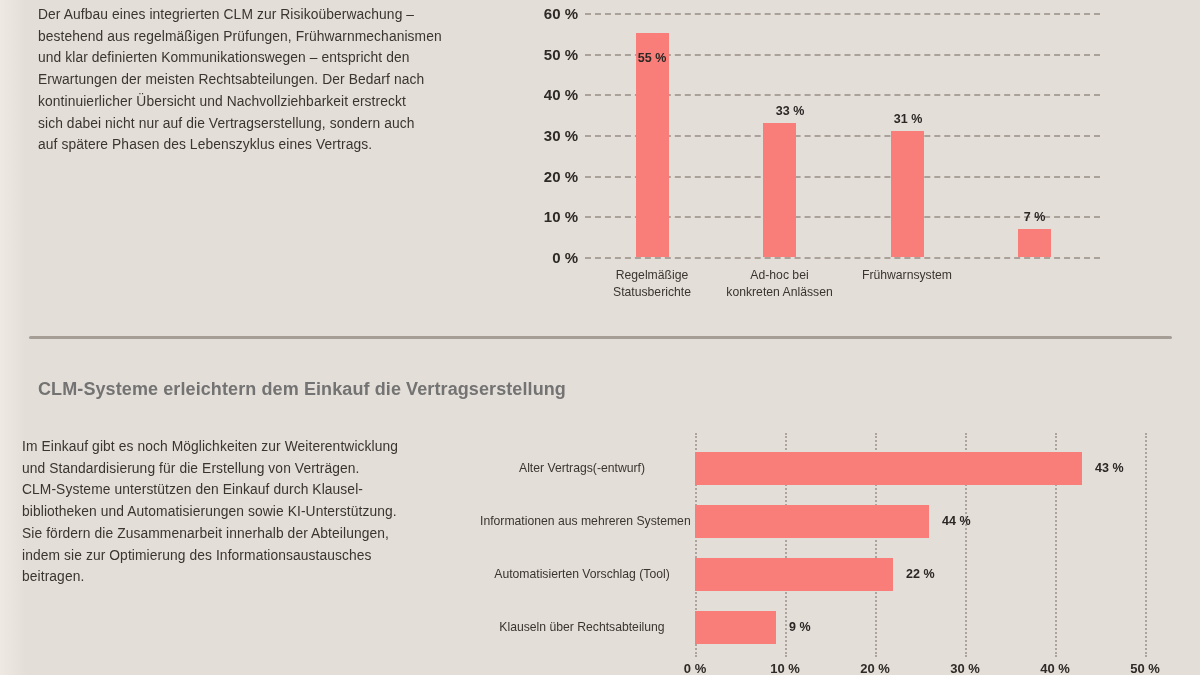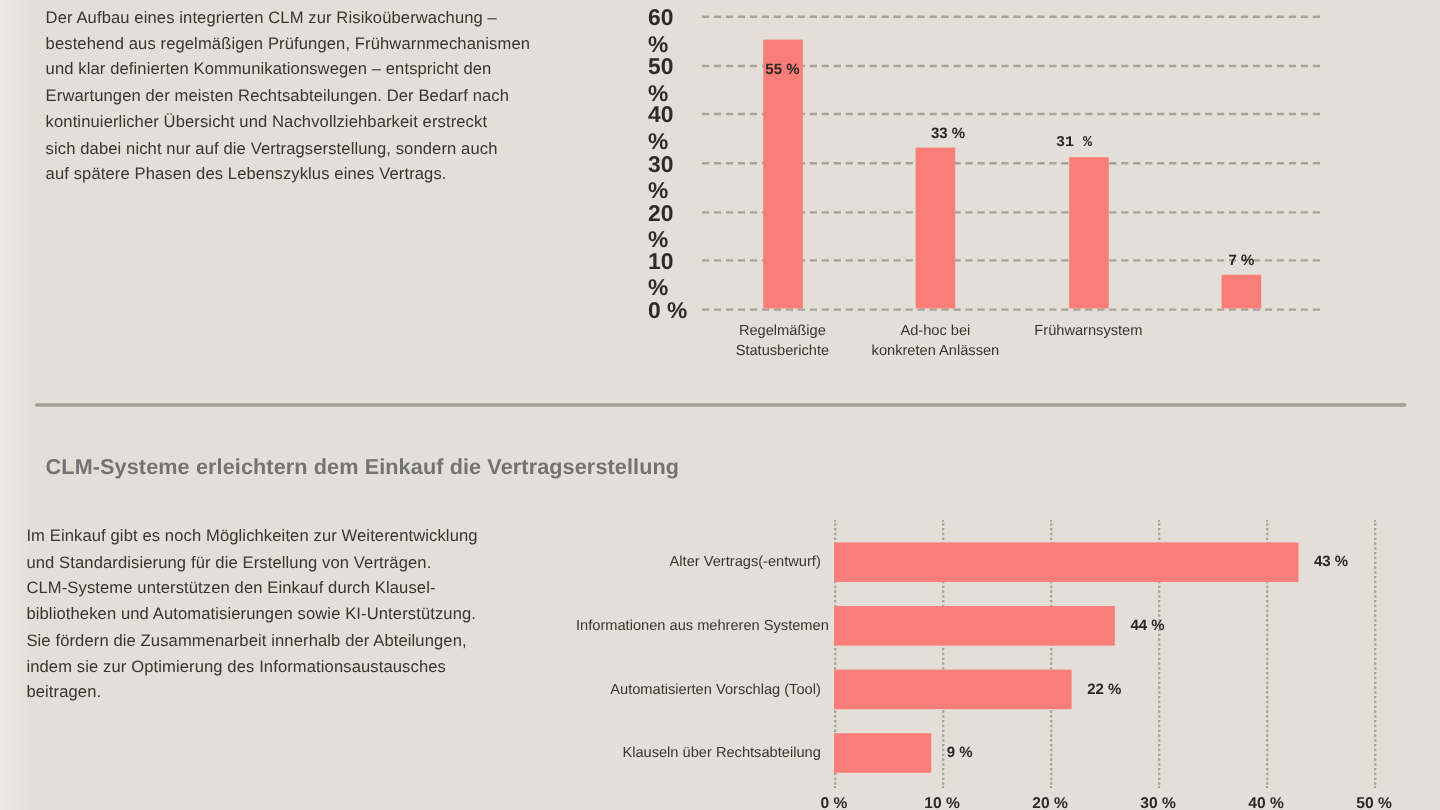--- a/index.html
+++ b/index.html
@@ -45,42 +45,42 @@
     color: #737373;
   }
   .chart { position: absolute; }
   .chart-top { left: 540px; top: 0; width: 630px; height: 312px; }
   .chart-bottom { left: 480px; top: 425px; width: 710px; height: 250px; }
 
   
   .hgrid { position: absolute; height: 0; border-top: 2px dashed #a9a19a; }
   .ytick {
     position: absolute; left: 0; width: 38px;
-    text-align: left; font-size: 19px; font-weight: bold; color: #2e2a26;
+    text-align: right; font-size: 15px; font-weight: bold; color: #2e2a26;
   }
   .vbar { position: absolute; width: 33px; }
   .vval {
     position: absolute; width: 80px; text-align: center;
     font-size: 12.5px; font-weight: bold; color: #2b2724;
   }
   .vcat {
     position: absolute; width: 150px; text-align: center;
     font-size: 12.2px; line-height: 16.5px; color: #3a352f;
     white-space: pre-line;
   }
 
   
   .vgrid { position: absolute; width: 0; border-left: 2px dotted #aba39c; }
   .hbar { position: absolute; height: 33px; }
   .hval {
     position: absolute; font-size: 12.5px; font-weight: bold; color: #2b2724;
     white-space: nowrap;
   }
   .hcat {
-    position: absolute; left: 0; width: 204px; text-align: right;
+    position: absolute; left: 0; width: 204px; text-align: center;
     font-size: 12.2px; color: #3a352f; white-space: nowrap;
   }
   .xtick {
     position: absolute; width: 60px; text-align: center;
     font-size: 13px; font-weight: bold; color: #2e2a26;
   }
 </style>
 </head>
 <body>
 
@@ -112,21 +112,21 @@
         <div class="ytick" style="top: 249px;">0 %</div>
         <div class="vbar" style="left: 95.5px; top: 33.3333px; height: 223.667px; background: rgb(249, 126, 121);"></div>
         <div class="vval" style="left: 72px; top: 14.3333px; margin-top: 37px;">55 %</div>
         <div class="vcat" style="left: 37px; top: 267px;">Regelmäßige
 Statusberichte</div>
         <div class="vbar" style="left: 223px; top: 122.8px; height: 134.2px; background: rgb(249, 126, 121);"></div>
         <div class="vval" style="left: 210px; top: 103.8px;">33 %</div>
         <div class="vcat" style="left: 164.5px; top: 267px;">Ad-hoc bei
 konkreten Anlässen</div>
         <div class="vbar" style="left: 350.5px; top: 130.933px; height: 126.067px; background: rgb(249, 126, 121);"></div>
-        <div class="vval" style="left: 315px; top: 111.933px; font-family: Liberation Mono, monospace;">31 %</div>
+        <div class="vval" style="left: 328px; top: 111.933px;">31 %</div>
         <div class="vcat" style="left: 292px; top: 267px;">Frühwarnsystem</div>
         <div class="vbar" style="left: 478px; top: 228.533px; height: 28.4667px; background: rgb(249, 126, 121);"></div>
         <div class="vval" style="left: 454.5px; top: 209.533px;">7 %</div>
       </div>
   </section>
 
   <div class="divider" style="background: rgb(165, 158, 151);"></div>
 
   <section>
     <h2 class="section-heading">CLM-Systeme erleichtern dem Einkauf die Vertragserstellung</h2>

